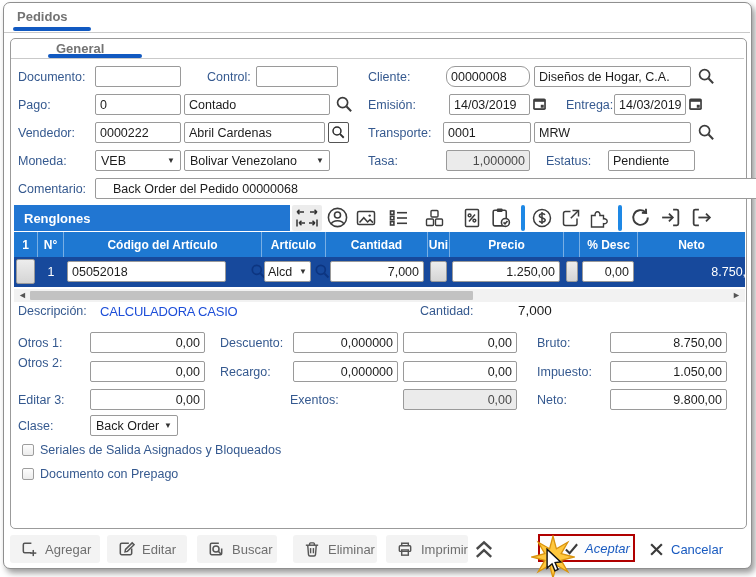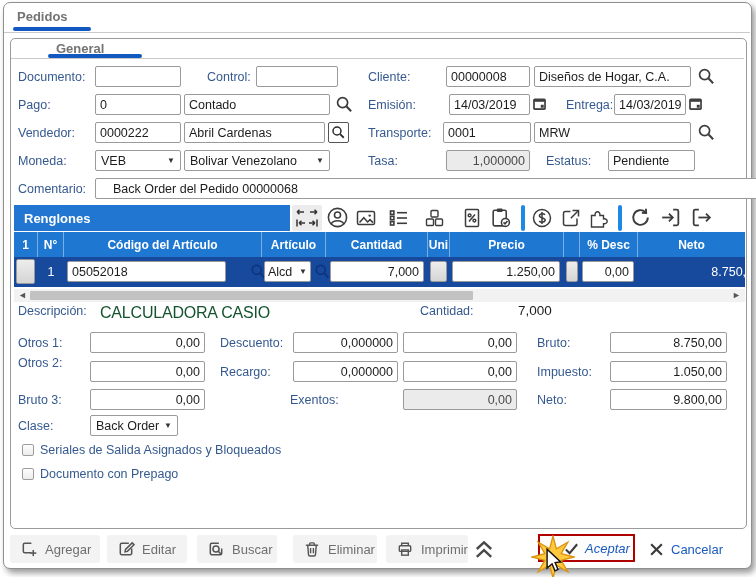--- a/index.html
+++ b/index.html
@@ -52,21 +52,21 @@
   <div class="panel"></div>
   <div class="tabtxt" style="left:56px;top:41px;">General</div>
   <div class="underline" style="left:48px;top:54px;width:94px;"></div>
   <div class="hline" style="left:11px;top:58px;width:733px;"></div>
 
   <div class="lbl" style="left:18px;top:70px;">Documento:</div>
   <input class="inp" style="left: 95px; top: 66px; width: 86px;" readonly="">
   <div class="lbl" style="left:207px;top:70px;">Control:</div>
   <input class="inp" style="left: 256px; top: 66px; width: 82px;" readonly="">
   <div class="lbl" style="left:368px;top:70px;">Cliente:</div>
-  <input class="inp" style="left: 446px; top: 66px; width: 84px;" readonly="" value="00000008">
+  <input class="inp" style="left: 446px; top: 66px; width: 84px; border-radius: 9px;" readonly="" value="00000008">
   <input class="inp" style="left: 534px; top: 66px; width: 157px;" readonly="" value="Diseños de Hogar, C.A.">
   <span class="ico" style="left:697px;top:67px;">
     <svg width="19" height="19" viewBox="0 0 20 20">
         <circle cx="8" cy="8" r="5.3" fill="none" stroke="#3c3c3c" stroke-width="1.8"></circle>
         <line x1="12.2" y1="12.2" x2="17" y2="17" stroke="#3c3c3c" stroke-width="2.2"></line>
       </svg>
   </span>
 
   <div class="lbl" style="left:18px;top:98px;">Pago:</div>
   <input class="inp" style="left: 95px; top: 94px; width: 86px;" readonly="" value="0">
@@ -273,41 +273,41 @@
     <div style="position:absolute;left:626px;top:8px;width:120px;text-align:right;color:#fff;font-size:12.5px;">8.750,00</div>
   </div>
 
   <div class="sbar">
     <span class="sarrow" style="left:4px;">◄</span>
     <div class="sthumb"></div>
     <span class="sarrow" style="right:4px;">►</span>
   </div>
 
   <div class="lbl" style="left:18px;top:304px;">Descripción:</div>
-  <div class="val" style="left:100px;top:304px;color:#14532d;font-size:16px;letter-spacing:-0.2px;">CALCULADORA CASIO</div>
+  <div class="val" style="left:100px;top:304px;color:#1d4ed8;font-size:13px;letter-spacing:-0.2px;">CALCULADORA CASIO</div>
   <div class="lbl" style="left:420px;top:304px;">Cantidad:</div>
   <div class="val" style="left:518px;top:303px;font-size:13.5px;">7,000</div>
 
   <div class="lbl" style="left:18px;top:336px;">Otros 1:</div>
   <input class="inp right" style="left: 90px; top: 332px; width: 115px;" readonly="" value="0,00">
   <div class="lbl" style="left:220px;top:336px;">Descuento:</div>
   <input class="inp right" style="left: 293px; top: 332px; width: 105px;" readonly="" value="0,000000">
   <input class="inp right" style="left: 403px; top: 332px; width: 114px;" readonly="" value="0,00">
   <div class="lbl" style="left:537px;top:336px;">Bruto:</div>
   <input class="inp right" style="left: 610px; top: 332px; width: 117px;" readonly="" value="8.750,00">
 
   <div class="lbl" style="left:18px;top:356px;">Otros 2:</div>
   <input class="inp right" style="left: 90px; top: 361px; width: 115px;" readonly="" value="0,00">
   <div class="lbl" style="left:220px;top:365px;">Recargo:</div>
   <input class="inp right" style="left: 293px; top: 361px; width: 105px;" readonly="" value="0,000000">
   <input class="inp right" style="left: 403px; top: 361px; width: 114px;" readonly="" value="0,00">
   <div class="lbl" style="left:537px;top:365px;">Impuesto:</div>
   <input class="inp right" style="left: 610px; top: 361px; width: 117px;" readonly="" value="1.050,00">
 
-  <div class="lbl" style="left:18px;top:393px;">Bruto 3:</div>
+  <div class="lbl" style="left:18px;top:393px;">Editar 3:</div>
   <input class="inp right" style="left: 90px; top: 389px; width: 115px;" readonly="" value="0,00">
   <div class="lbl" style="left:290px;top:393px;">Exentos:</div>
   <input class="inp right dis" style="left: 403px; top: 389px; width: 114px;" readonly="" value="0,00">
   <div class="lbl" style="left:537px;top:393px;">Neto:</div>
   <input class="inp right" style="left: 610px; top: 389px; width: 117px;" readonly="" value="9.800,00">
 
   <div class="lbl" style="left:18px;top:419px;">Clase:</div>
   <div class="selbox" style="left:90px;top:415px;width:88px;">
     <span>Back Order</span>
       <span class="caret">▼</span>

